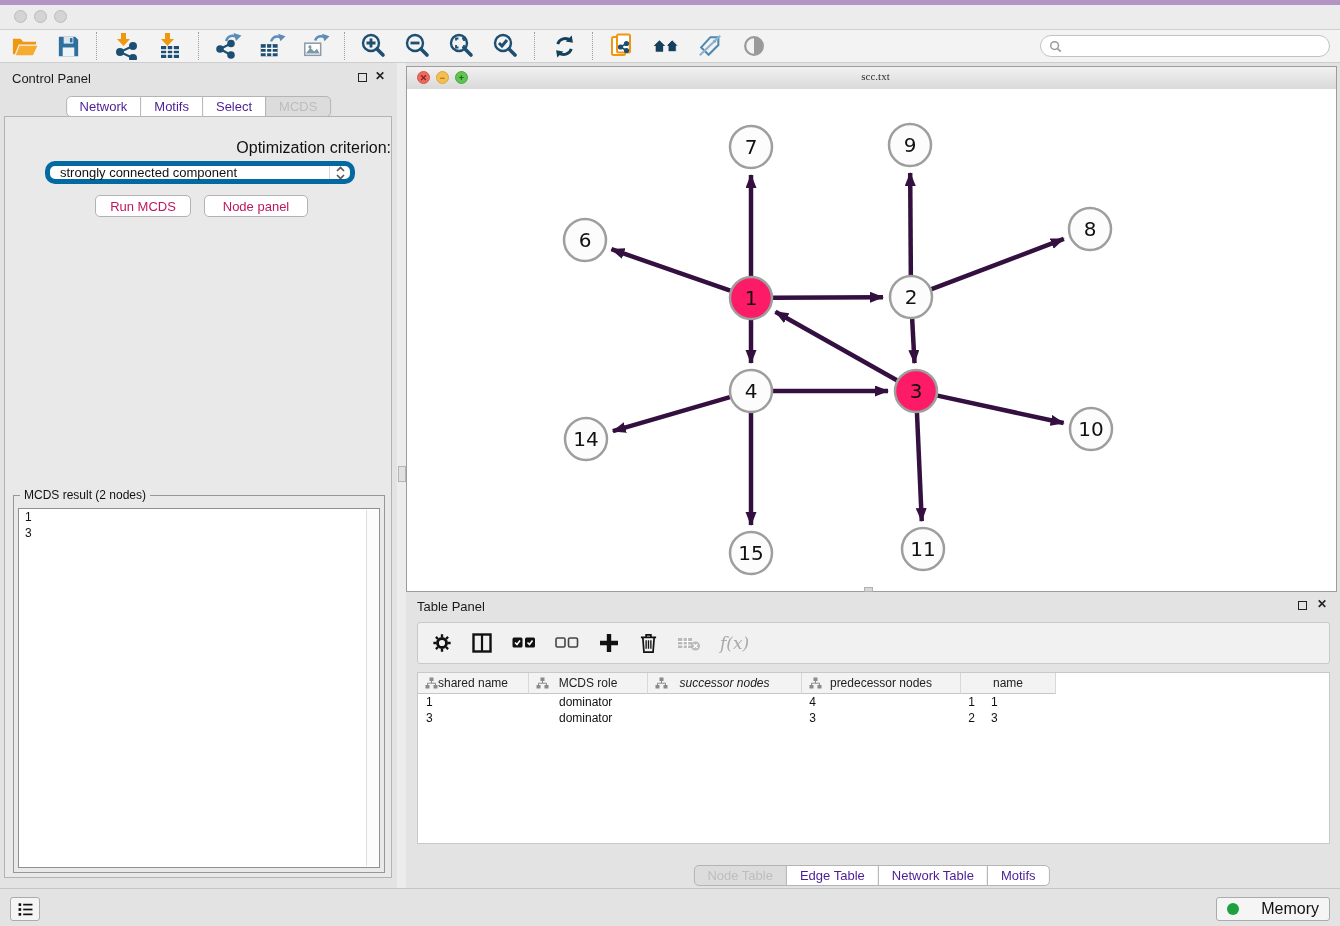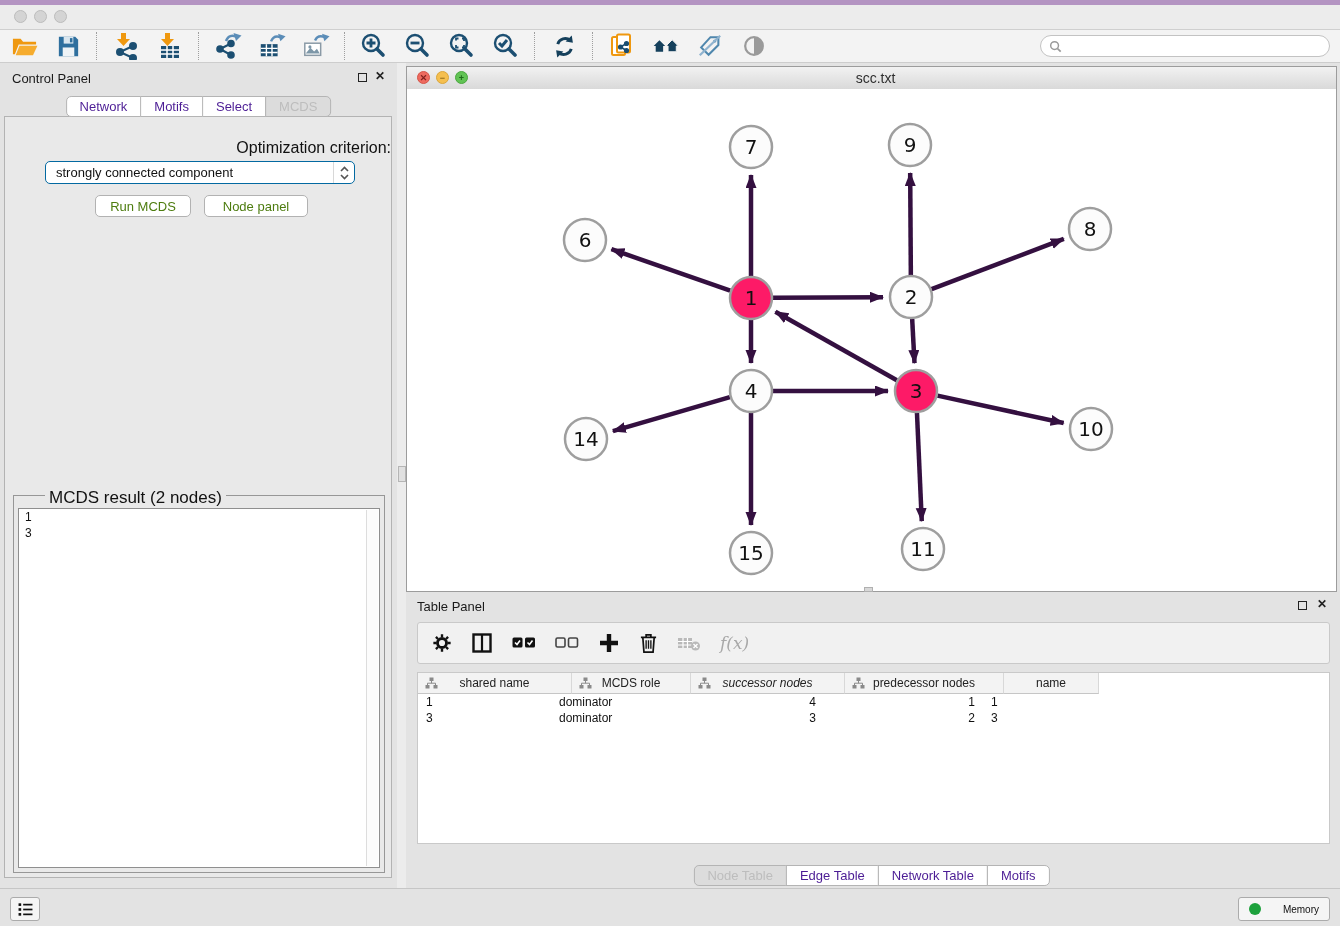--- a/index.html
+++ b/index.html
@@ -34,50 +34,50 @@
   .cp-tabs{top:33px;}
   .tab{display:inline-block;height:19px;line-height:19px;padding:0 13px;background:#fff;
        border:1px solid #b4b4b4;margin-left:-1px;font-size:13px;color:#4c1d95;}
   .tab:first-child{border-radius:5px 0 0 5px;margin-left:0;}
   .tab:last-child{border-radius:0 5px 5px 0;}
   .tab.active{background:#dcdcdc;color:#bdbdbd;}
   .cpanel-body{position:absolute;left:4px;top:53px;width:388px;height:762px;background:#e9e9e9;
                border:1px solid #b3b3b3;box-sizing:border-box;}
   .opt-label{position:absolute;left:4px;right:0;top:22px;text-align:right;font-size:16px;color:#111;}
   .selectbox{position:absolute;left:40px;top:44px;width:310px;height:23px;background:#fff;
-             border:1px solid #0369a1;border-radius:5px;box-sizing:border-box;
+             border:5px solid #0369a1;border-radius:10px;box-sizing:border-box;
              display:flex;align-items:center;}
   .select-text{flex:1;font-size:13px;color:#111;padding-left:10px;}
   .select-stepper{width:20px;height:100%;border-left:1px solid #d8d8d8;display:flex;align-items:center;justify-content:center;}
   .btn{position:absolute;height:22px;background:#fff;border:1px solid #b2b2b2;border-radius:5px;
-       font-size:13px;color:#4d7c0f;display:flex;align-items:center;justify-content:center;box-sizing:border-box;}
+       font-size:13px;color:#be185d;display:flex;align-items:center;justify-content:center;box-sizing:border-box;}
   .btn-run{left:90px;top:78px;width:96px;}
   .btn-closep{left:199px;top:78px;width:104px;}
   .groupbox{position:absolute;left:8px;top:378px;width:370px;height:376px;border:1px solid #979797;}
-  .groupbox-label{position:absolute;left:6px;top:-8px;background:#e9e9e9;padding:0 4px;font-size:17px;color:#111;margin-left:25px;}
+  .groupbox-label{position:absolute;left:6px;top:-8px;background:#e9e9e9;padding:0 4px;font-size:12px;color:#111;}
   .result-area{position:absolute;left:4px;top:12px;right:4px;bottom:4px;background:#fff;
                border:1px solid #8f8f8f;overflow:hidden;}
   .result-line{font-size:12px;color:#111;line-height:16px;padding-left:6px;}
   .result-line:first-child{padding-top:3px;}
   .vscroll{position:absolute;top:1px;bottom:1px;right:1px;width:11px;background:#fcfcfc;border-left:1px solid #ddd;}
   
   .vsplit{position:absolute;left:397px;top:63px;width:9px;height:825px;background:#ececec;}
   .vsplit-handle{position:absolute;left:1px;top:403px;width:6px;height:14px;background:#e0e0e0;
                  border:1px solid #b5b5b5;}
   
   .netwin{position:absolute;left:406px;top:66px;width:931px;height:526px;border:1px solid #9c9c9c;
           box-sizing:border-box;background:#fff;}
   .netwin-titlebar{position:absolute;left:0;top:0;right:0;height:22px;
                    background:linear-gradient(#f2f2f2,#d9d9d9);border-bottom:1px solid #ababab;}
   .mac-dot{position:absolute;top:4px;width:13px;height:13px;border-radius:50%;box-sizing:border-box;
            font-size:9px;line-height:12px;text-align:center;font-weight:700;}
   .mac-red{left:10px;background:#ee6a5f;border:1px solid #d55549;color:rgba(80,0,0,.7);}
   .mac-yellow{left:29px;background:#f5bf4f;border:1px solid #dba63a;color:rgba(100,70,0,.7);}
   .mac-green{left:48px;background:#61c354;border:1px solid #4aa73e;color:rgba(0,70,0,.7);}
-  .netwin-title{position:absolute;left:8px;right:0;top:3px;text-align:center;font-size:14px;color:#2f2f2f;}
+  .netwin-title{position:absolute;left:8px;right:0;top:3px;text-align:center;font-size:11px;color:#2f2f2f;font-family:Liberation Serif, serif;}
   .net-canvas{position:absolute;left:0;top:22px;right:0;bottom:0;background:#fff;}
   #graph-svg{position:absolute;left:0;top:0;}
   #graph-svg text{font-family:"DejaVu Sans",sans-serif;}
   .hsplit-handle{position:absolute;left:457px;bottom:-1px;width:9px;height:5px;background:#d8d8d8;
                  border:1px solid #b0b0b0;box-sizing:border-box;}
   
   .tpanel{position:absolute;left:406px;top:592px;width:931px;height:296px;}
   .tp-float{right:30px;} .tp-close{right:10px;}
   .ttoolbar{position:absolute;left:11px;right:7px;top:30px;height:42px;background:#f1f1f1;
             border:1px solid #c9c9c9;border-radius:3px;display:flex;align-items:center;gap:19px;
@@ -96,21 +96,21 @@
       overflow:hidden;white-space:nowrap;}
   .bt-tabs{top:273px;}
   
   .statusbar{position:absolute;left:0;top:888px;width:1340px;height:38px;background:#e3e3e3;
              border-top:1px solid #c6c6c6;box-sizing:border-box;}
   .status-left-btn{position:absolute;left:10px;top:8px;width:30px;height:24px;background:#f5f5f5;
                    border:1px solid #ababab;border-radius:3px;display:flex;align-items:center;
                    justify-content:center;box-sizing:border-box;}
   .memory-btn{position:absolute;right:10px;top:8px;height:24px;padding:0 10px;background:#f5f5f5;
               border:1px solid #ababab;border-radius:3px;display:flex;align-items:center;gap:22px;
-              font-size:10px;color:#111;box-sizing:border-box;}
+              font-size:16px;color:#111;box-sizing:border-box;}
   .green-dot{width:12px;height:12px;border-radius:50%;background:#1da13c;}
 </style>
 </head>
 <body>
 
 <div id="app">
 
   <div class="top-strip"></div>
   <div class="titlebar">
     <span class="tl-dot" style="left:14px"></span>
@@ -443,21 +443,21 @@
             <path d="M1 7.5h14M1 11h14M6 4v10M10.5 4v10" stroke="#fff" stroke-width="1.2"></path>
             <circle cx="18.5" cy="12" r="4.5" fill="#b9b9b9"></circle>
             <path d="M16.5 10l4 4M20.5 10l-4 4" stroke="#fff" stroke-width="1.4"></path>
           </svg>
       </span>
       <span class="fx">f(x)</span>
     </div>
 
     <div class="ttable">
       <div class="thead" id="thead">
-          <div class="th" style="width: 154px;">
+          <div class="th" style="width: 111px;">
             <svg class="th-icon" width="13" height="12" viewBox="0 0 13 12">
               <rect x="4.5" y="0.5" width="4" height="3.5" fill="#8a8a8a"></rect>
               <path d="M6.5 4v2.2M2.5 9V6.2h8V9" stroke="#8a8a8a" fill="none"></path>
               <rect x="0.5" y="8" width="4" height="3.5" fill="#8a8a8a"></rect>
               <rect x="8.5" y="8" width="4" height="3.5" fill="#8a8a8a"></rect>
             </svg>
             <span>shared name</span>
           </div>
           <div class="th" style="width: 119px;">
             <svg class="th-icon" width="13" height="12" viewBox="0 0 13 12">

